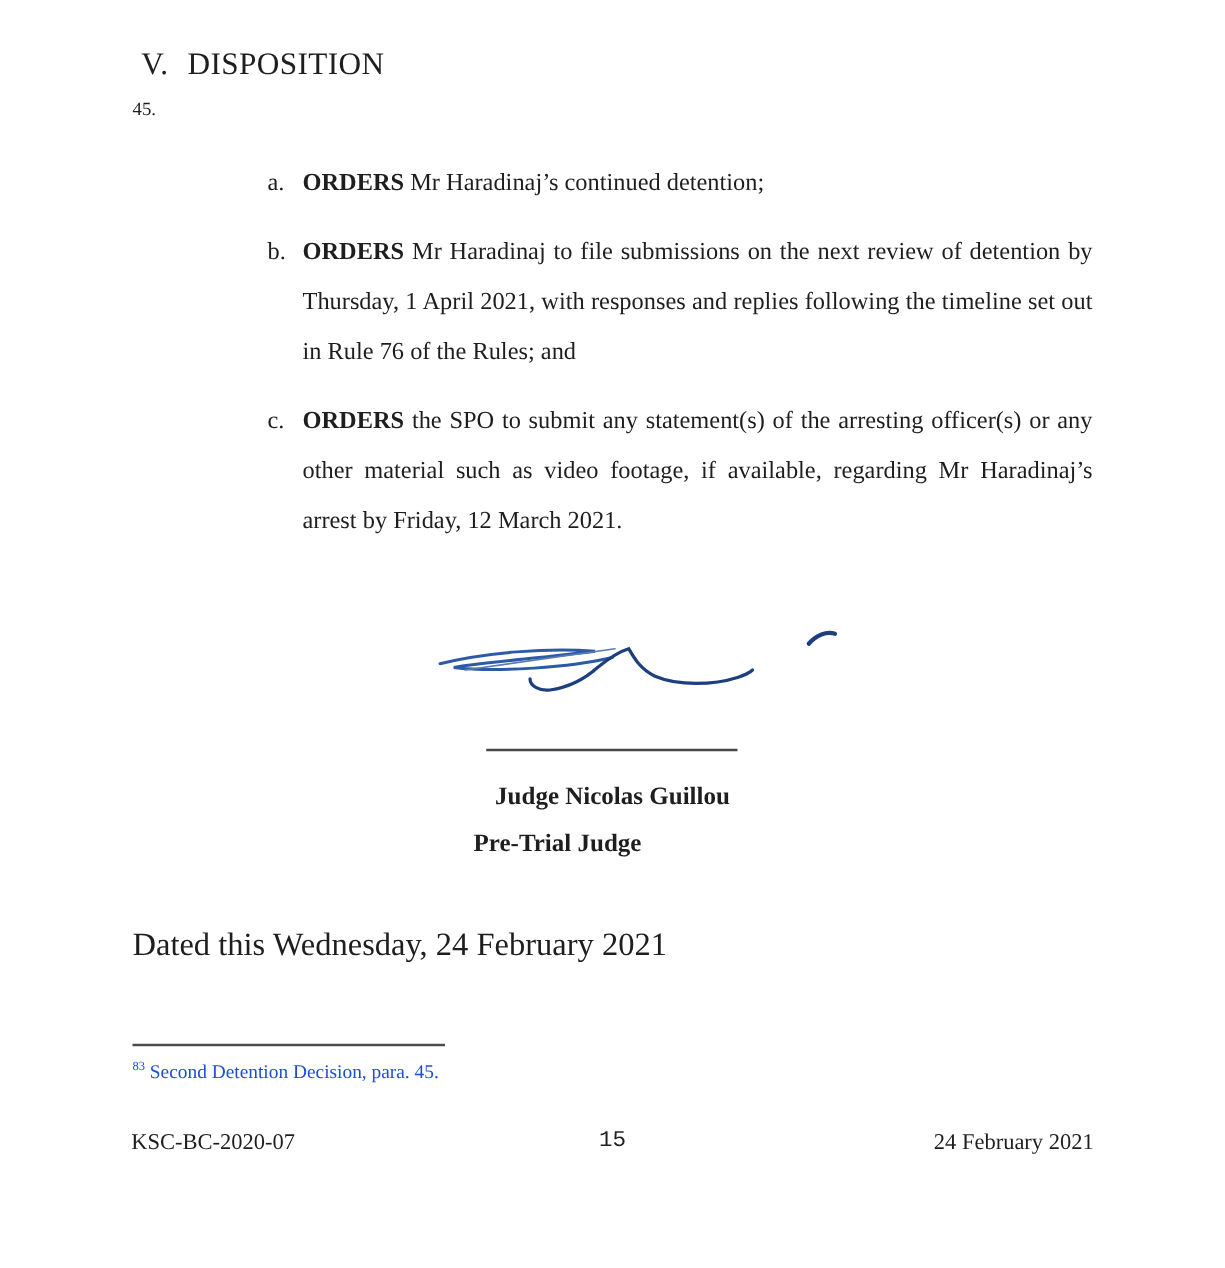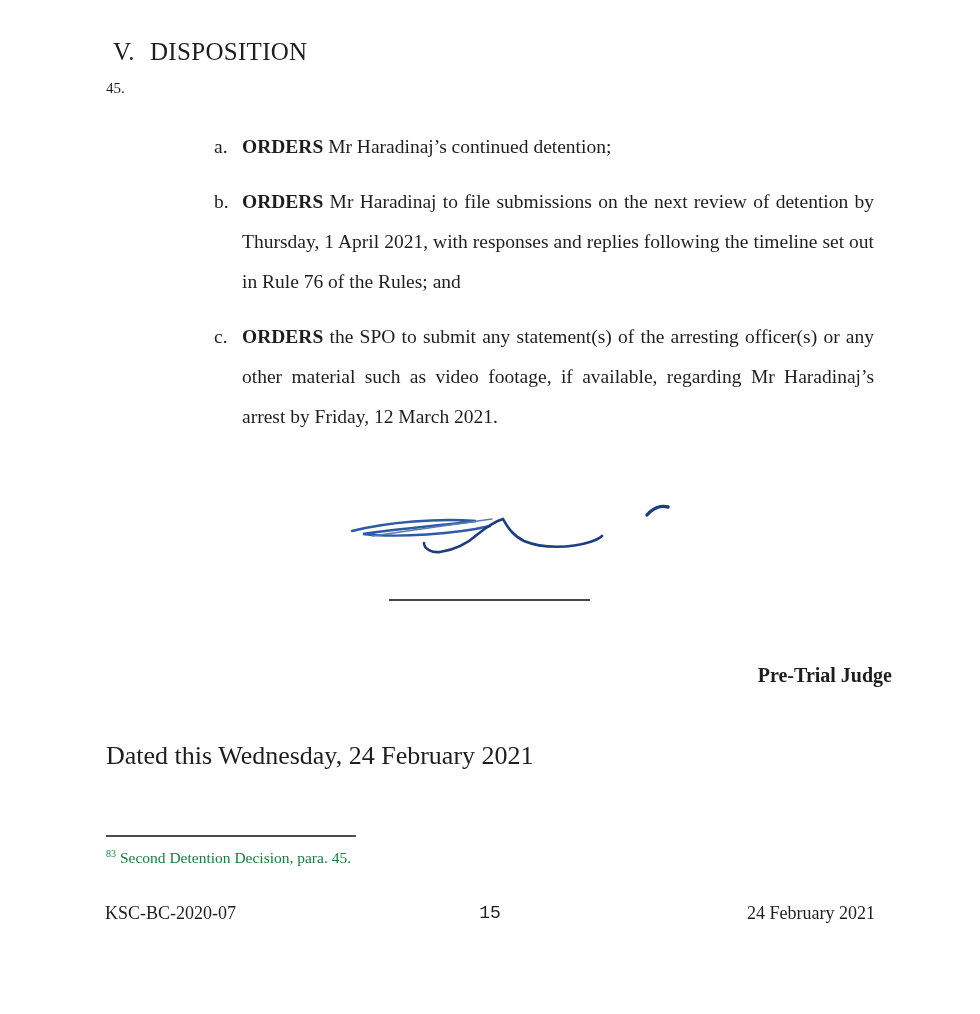--- a/index.html
+++ b/index.html
@@ -75,21 +75,21 @@
     width: 980px;
     text-align: center;
     font-size: 20px;
     font-weight: bold;
   }
   .judge-title {
     position: absolute;
     top: 664px;
     left: 0;
     width: 892px;
-    text-align: right;
+    text-align: center;
     font-size: 20px;
     font-weight: bold;
   }
   
   .dated {
     position: absolute;
     top: 739px;
     left: 106px;
     font-size: 26px;
     line-height: 33px;
@@ -101,21 +101,21 @@
     left: 106px;
     width: 250px;
     border-top: 2px solid #4d4d4d;
   }
   .footnote {
     position: absolute;
     top: 849px;
     left: 106px;
     width: 770px;
     font-size: 15.5px;
-    color: #15803d;
+    color: #1d4ed8;
   }
   .footnote sup {
     font-size: 10px;
     vertical-align: super;
     line-height: 0;
   }
   
   .footer {
     position: absolute;
     top: 903px;
@@ -164,20 +164,21 @@
       <path d="M 32,41 L 152,24" stroke-width="1.3" stroke-linecap="round" fill="none" stroke="#5d7bad"></path>
 
       <path d="M 84,48 C 84,54 92,58 100,57 C 114,55 128,48 138,39 C 148,31 156,26 163,24 C 167,31 172,40 184,46 C 203,54 231,53 250,47 C 256,45 260,43 262,41" stroke-width="2.6" stroke-linecap="round" fill="none" stroke="#1d3f7e"></path>
 
       <path d="M 307,20 C 313,13 321,10 328,12" stroke-width="3.4" stroke-linecap="round" fill="none" stroke="#1d3f7e"></path>
     </svg>
   </div>
 
   <div class="sig-line"></div>
 
+  <div class="judge-name">Judge Nicolas Guillou</div>
   <div class="judge-title">Pre-Trial Judge</div>
 
   <div class="dated">
     <div>Dated this Wednesday, 24 February 2021</div>
   </div>
 
   <div class="footnote-sep"></div>
   <div class="footnote">
     <sup>83</sup> <span>Second Detention Decision, para. 45.</span>
   </div>

